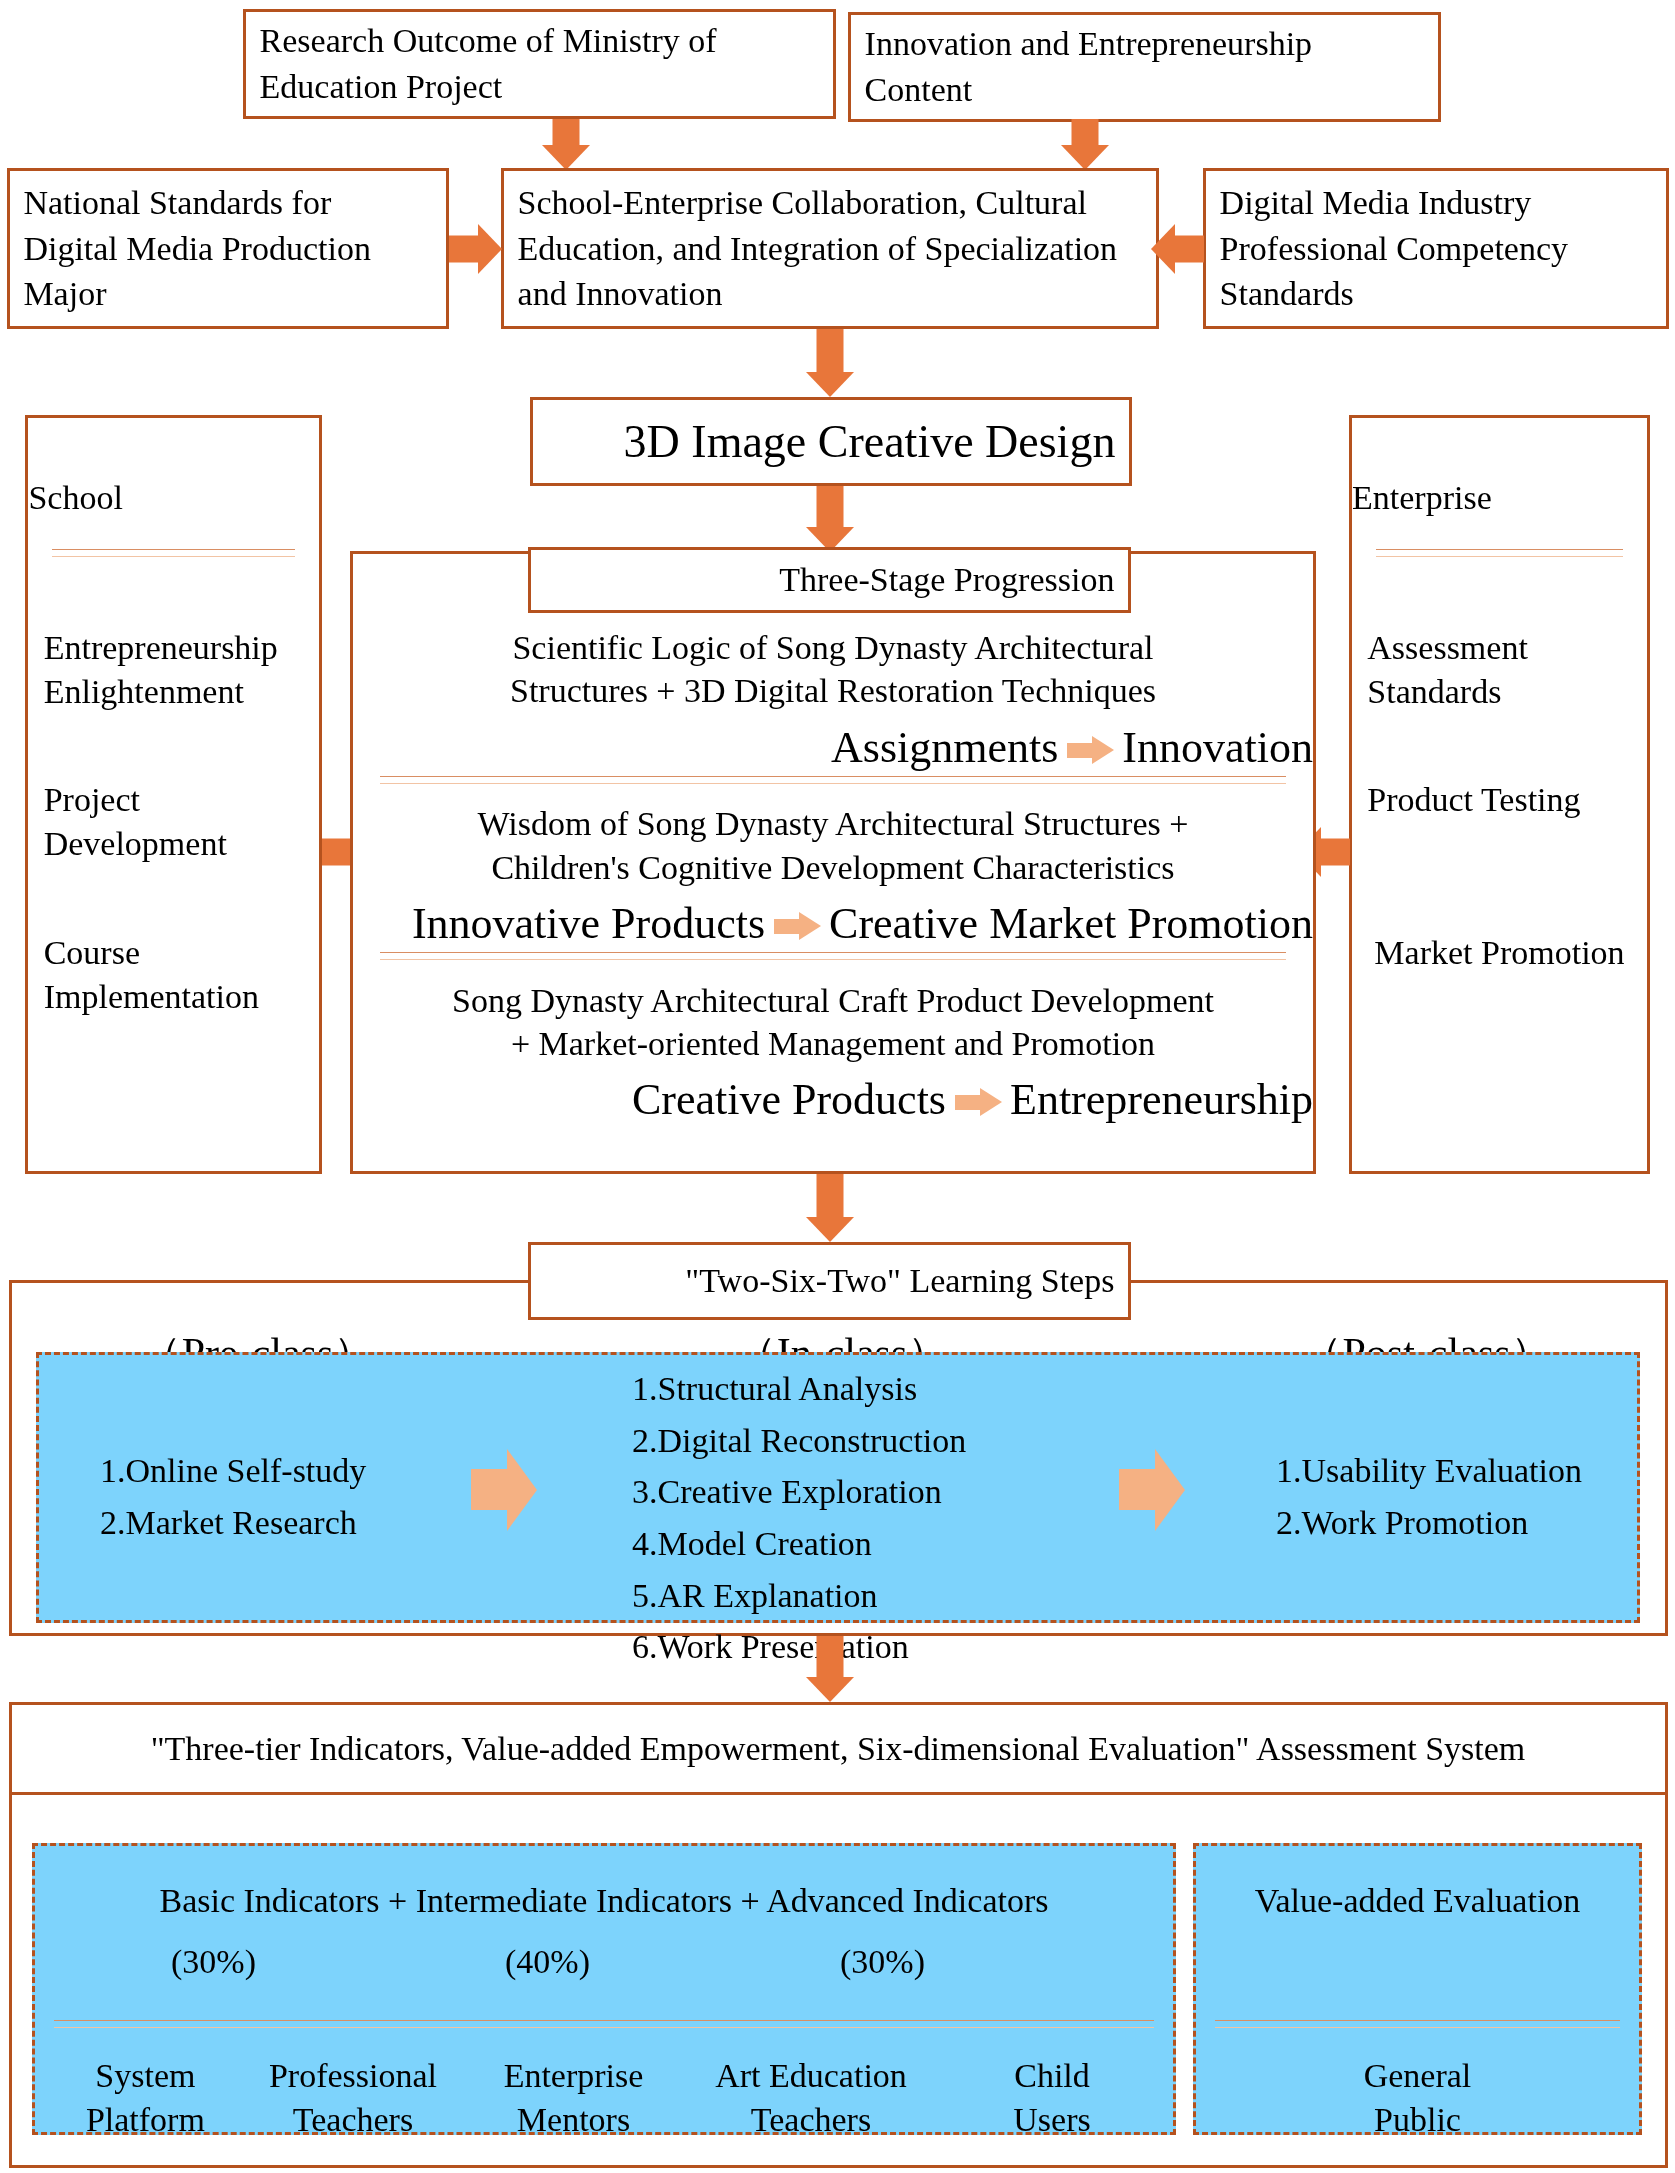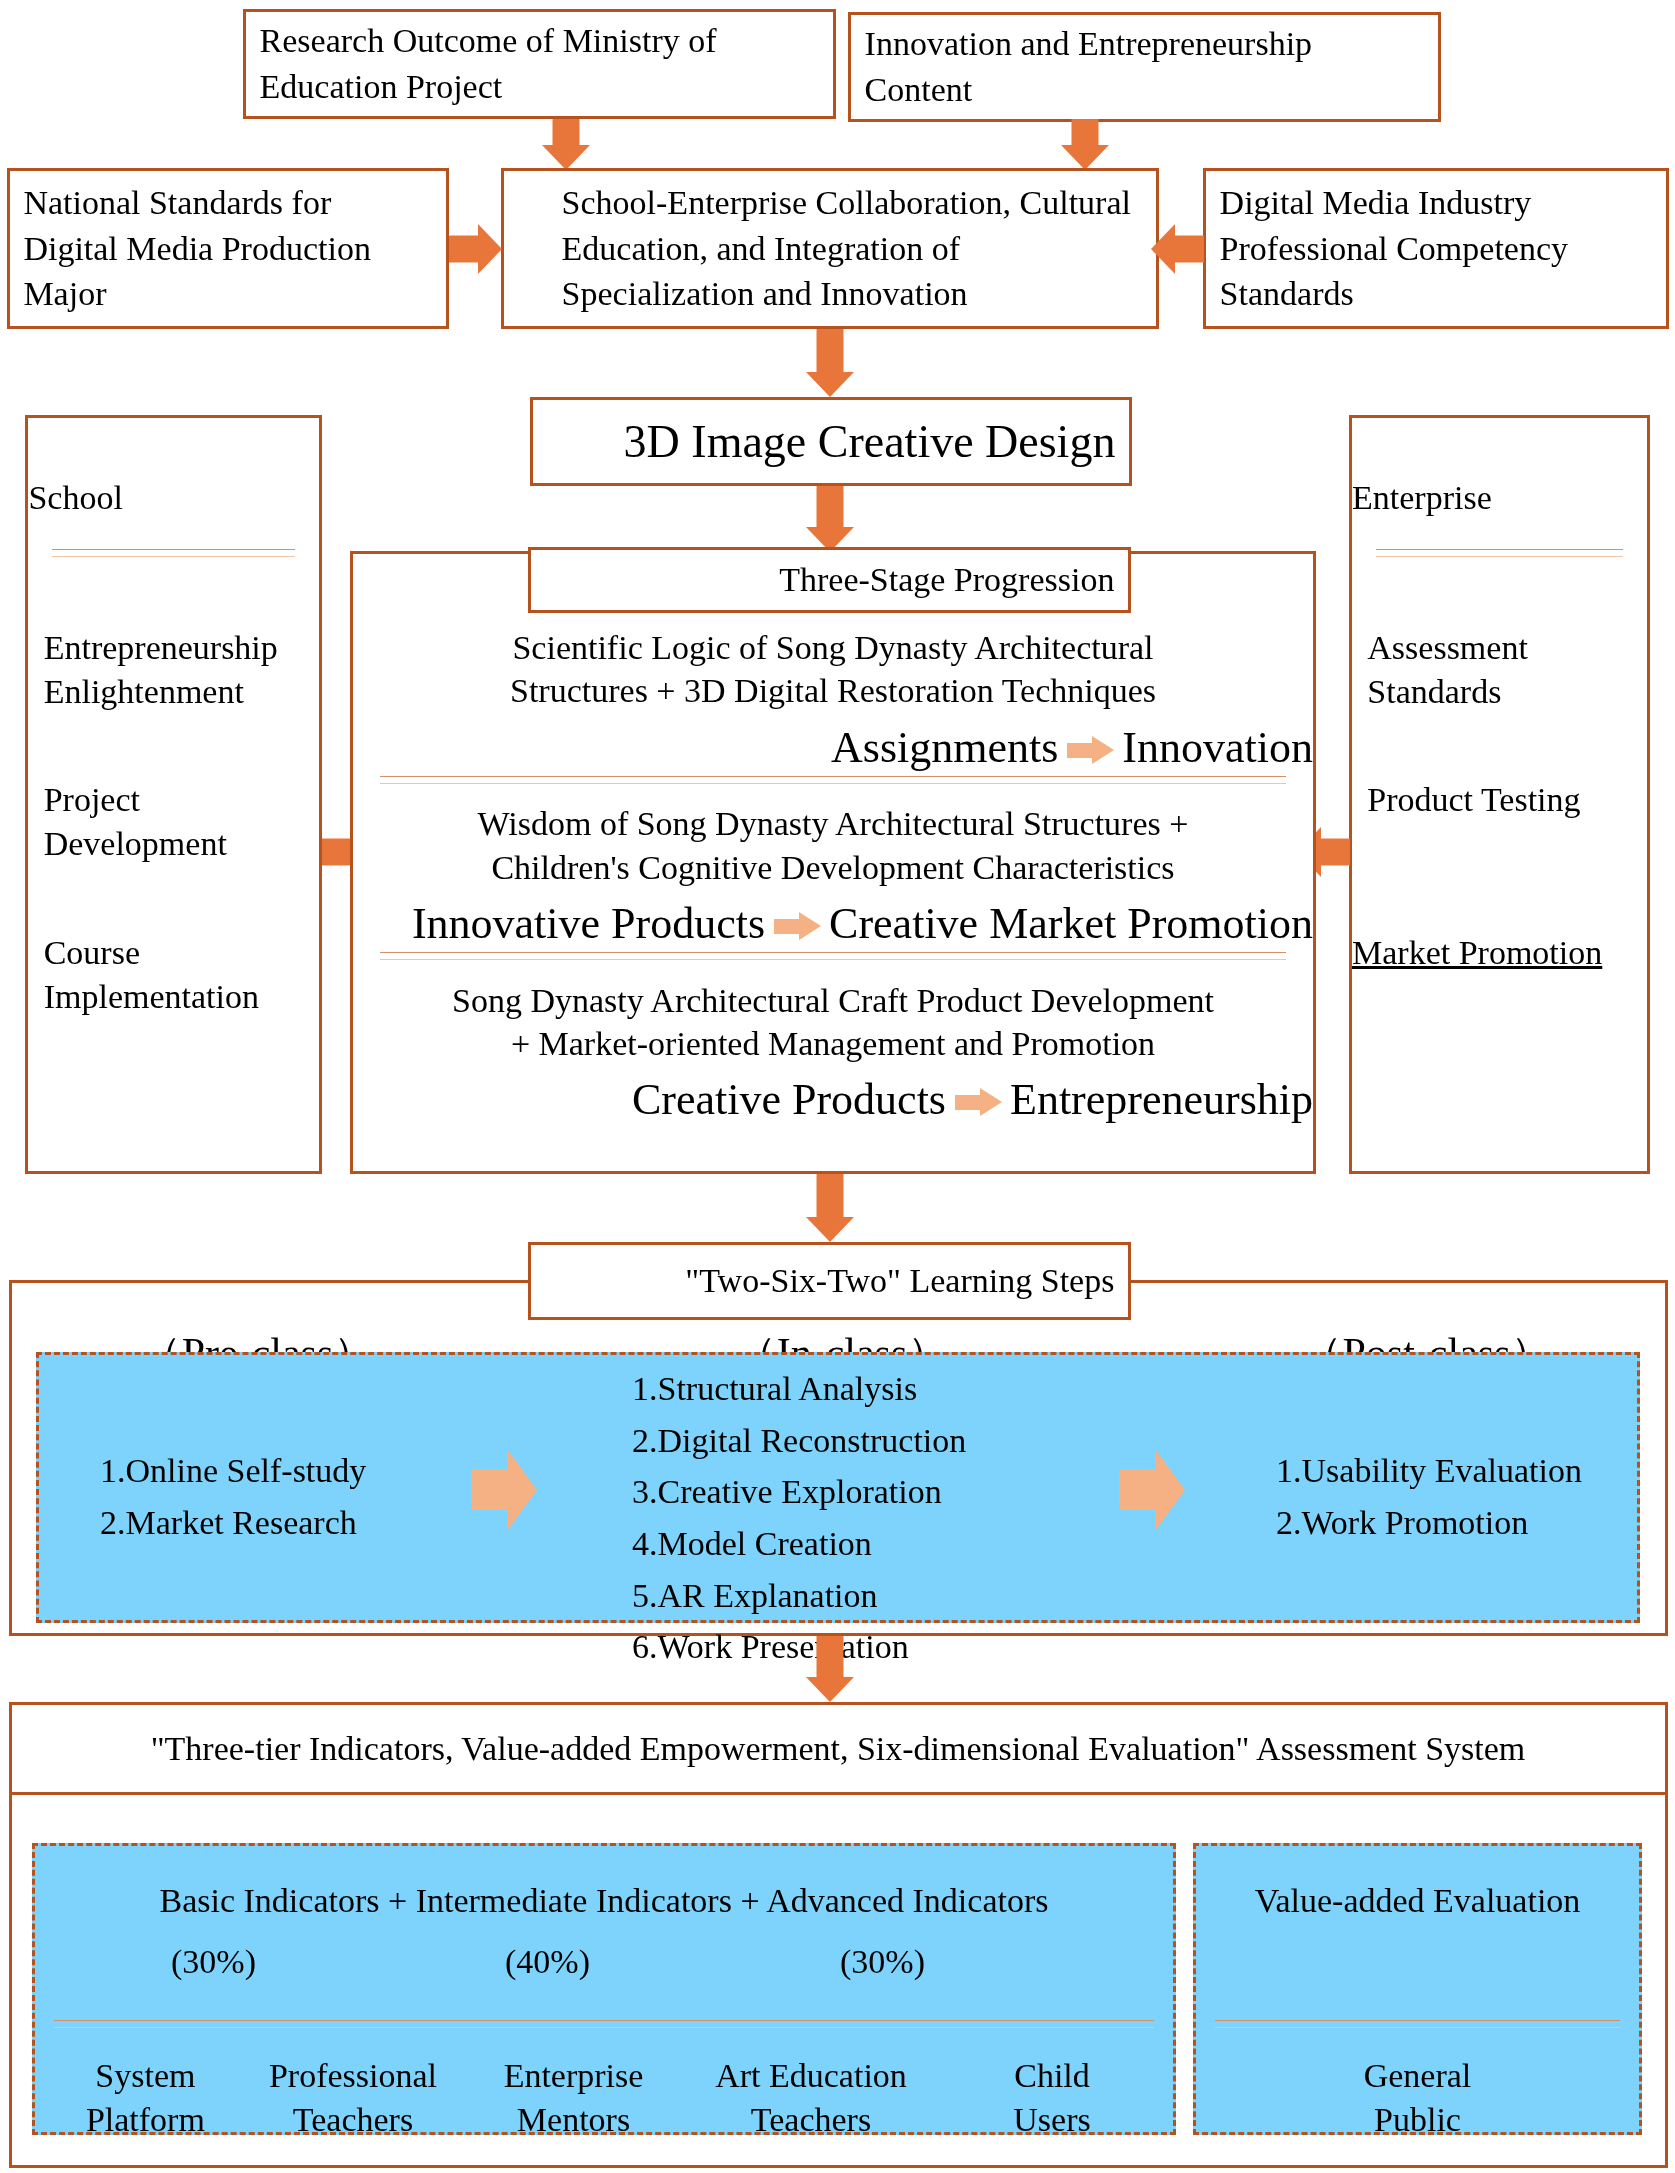--- a/index.html
+++ b/index.html
@@ -161,21 +161,21 @@
     left: 0; right: 0;
     font-size: 34px;
   }
   .side-panel .sp-item {
     position: absolute;
     left: 0; right: 0;
     font-size: 34px;
     line-height: 1.3;
   }
   .sp-item.left-al { text-align: left; padding-left: 15.3px; }
-  .sp-item.ctr-al { text-align: left; text-decoration: underline; }
+  .sp-item.ctr-al { text-align: center; }
 
   
   #stage-container {
     position: absolute;
     box-sizing: border-box;
     border: 3.4px solid #B5521E;
     background: #ffffff;
   }
   .stage-line {
     position: absolute;
@@ -275,21 +275,21 @@
   </div>
   <div class="arrow-down" style="left:1059px; top:119px; width:51px; height:51px;">
     <div class="shaft" style="width:27px; height:27px;"></div>
     <div class="head"></div>
   </div>
 
   <div class="box pad-l" style="left:6.8px; top:168px; width:442px; height:161px;">
     <span class="txt">National Standards for Digital Media Production Major</span>
   </div>
 
-  <div class="box pad-l" style="left:501px; top:168px; width:658px; height:161px;padding-left:44px;">
+  <div class="box pad-l" style="left:501px; top:168px; width:658px; height:161px;">
     <span class="txt">School-Enterprise Collaboration, Cultural Education, and Integration of Specialization and Innovation</span>
   </div>
 
   <div class="box pad-l" style="left:1203px; top:168px; width:466px; height:161px;">
     <span class="txt">Digital Media Industry Professional Competency Standards</span>
   </div>
 
   <div class="arrow-right" style="left:449px; top:223px; width:53px; height:51px;">
     <div class="shaft" style="left:0; width:30.5px; height:27px;"></div>
     <div class="head"></div>

